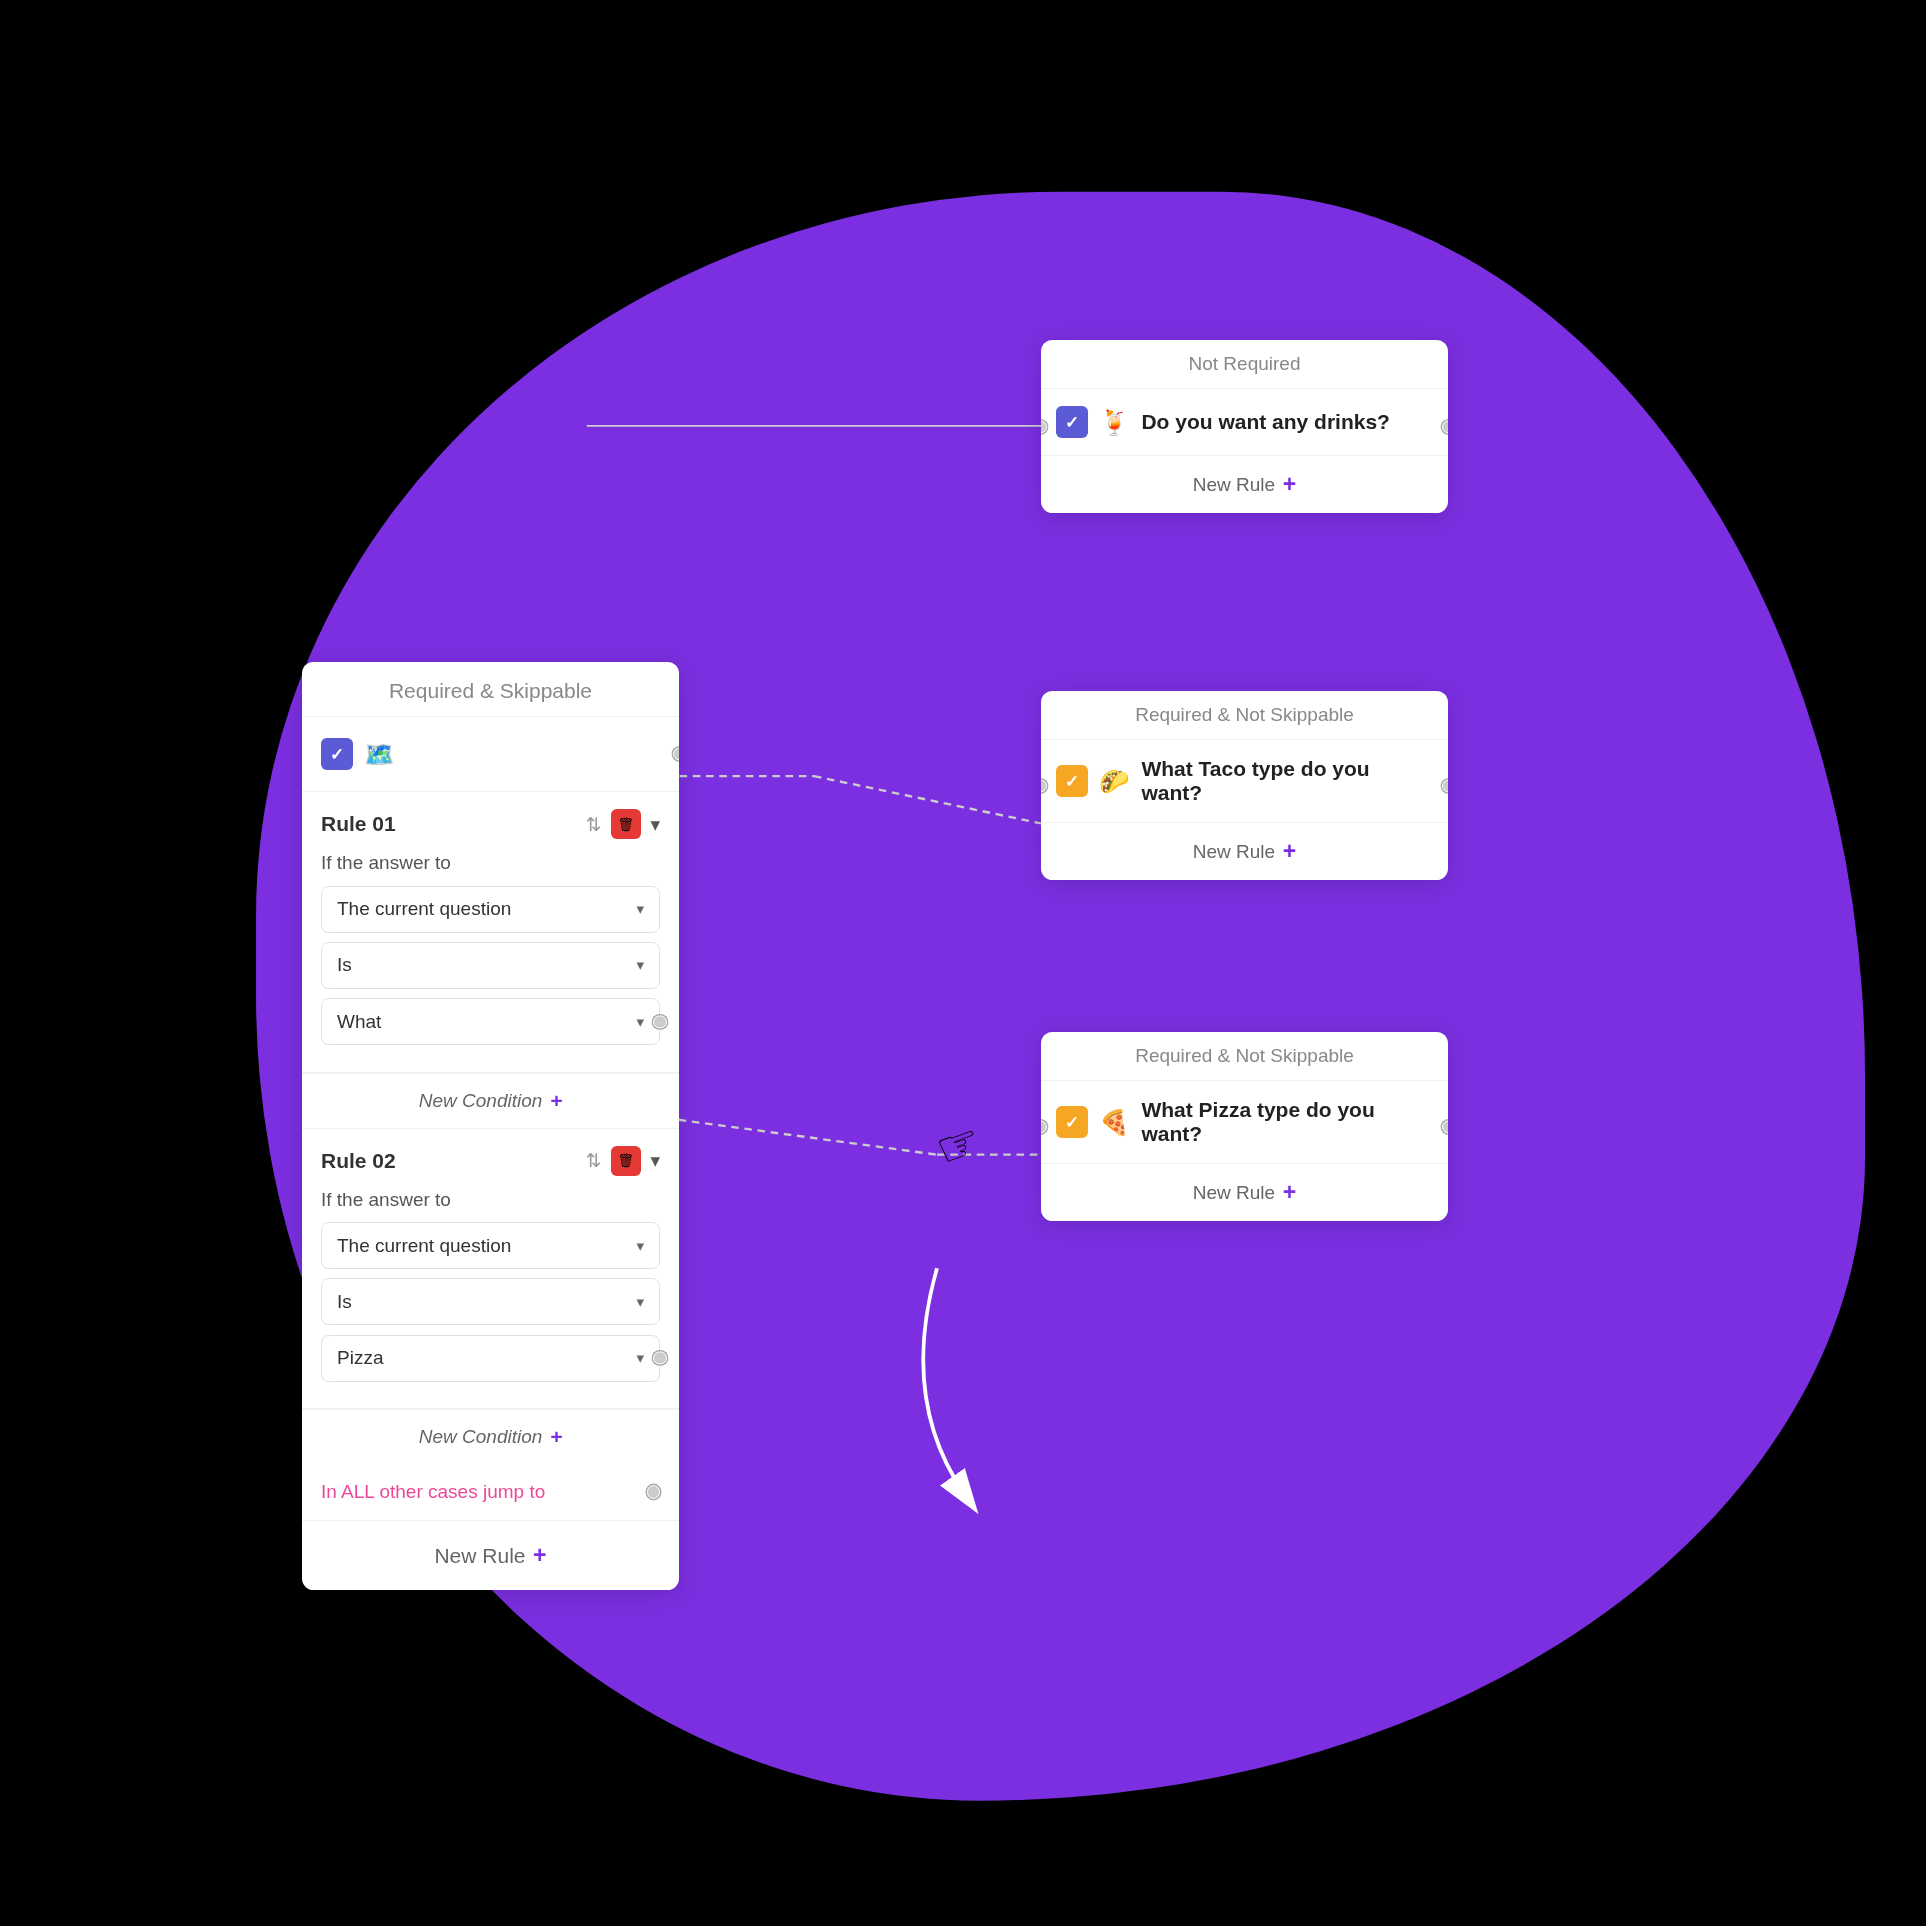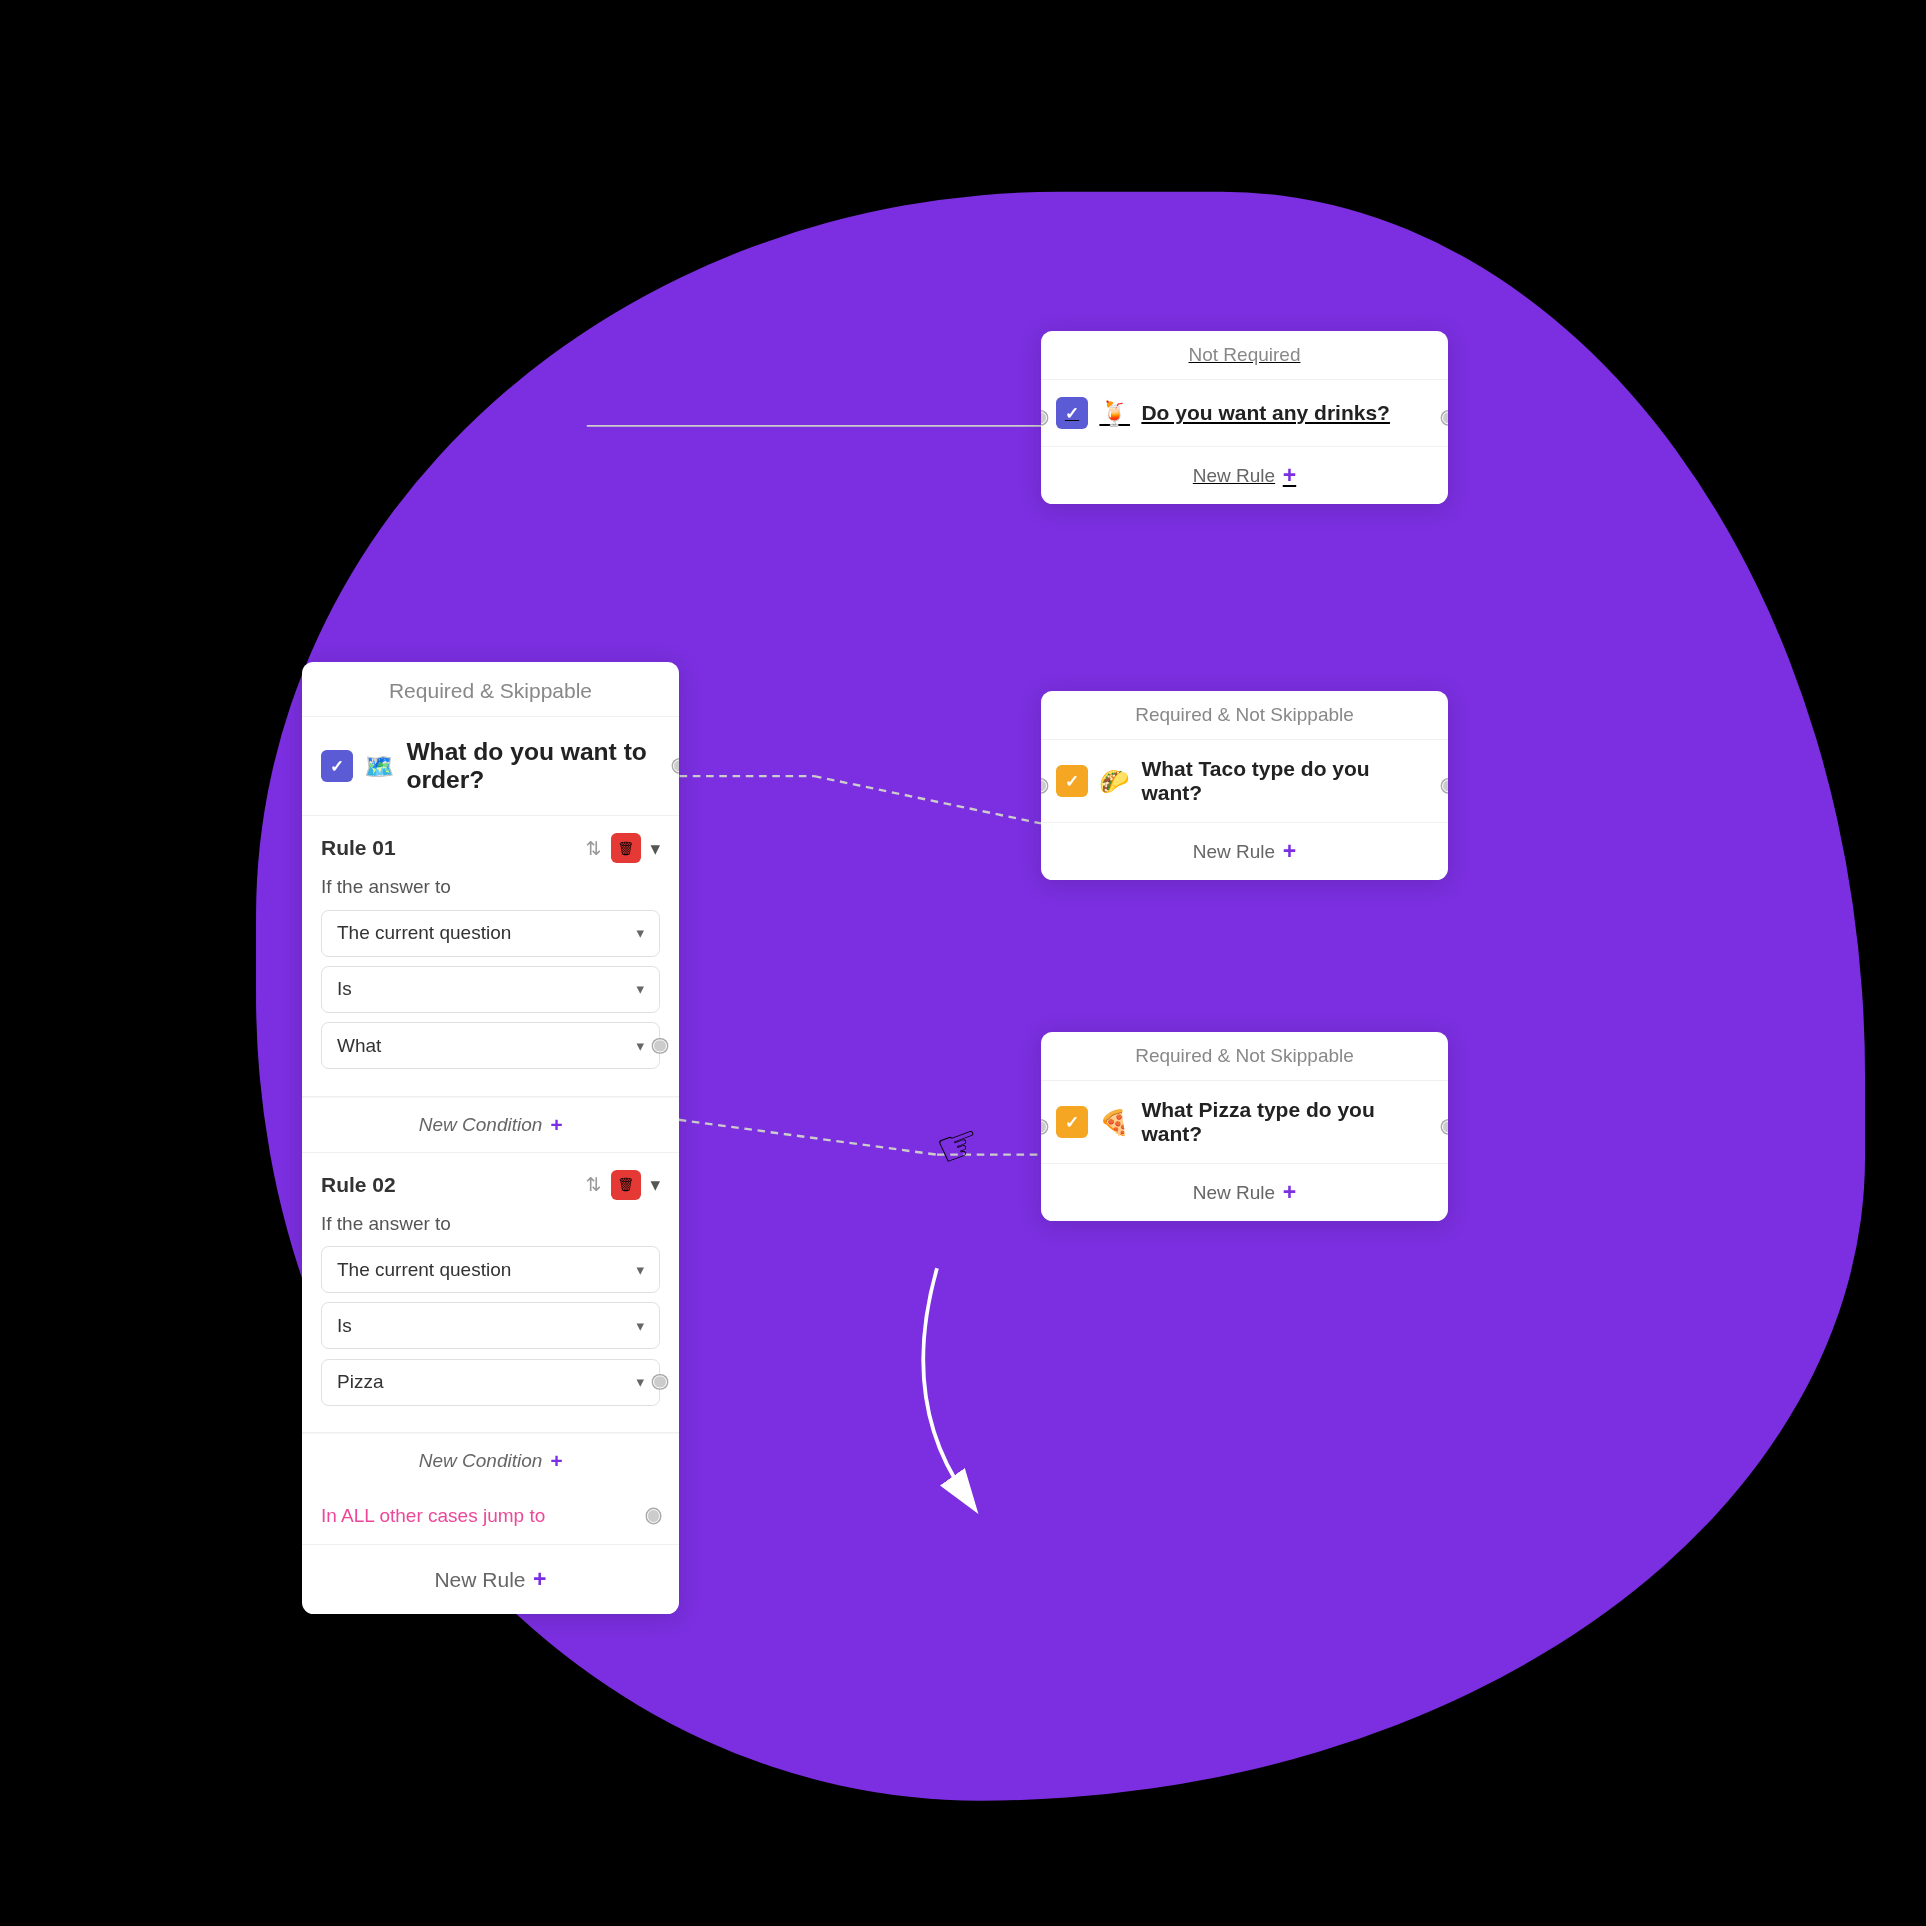--- a/index.html
+++ b/index.html
@@ -310,23 +310,22 @@
     }
 
     .card-main-wrapper {
       left: 151px;
       top: 331px;
     }
 
     .card-right-1-wrapper {
       position: absolute;
       left: 1041px;
-      top: 331px;
+      top: 340px;
       z-index: 3;
-      text-decoration: underline;
     }
 
     .card-right-2-wrapper {
       position: absolute;
       left: 1041px;
       top: 691px;
       z-index: 3;
     }
 
     .card-right-3-wrapper {
@@ -377,21 +376,20 @@
 </svg>
 
 <div class="card-main-wrapper">
   <div class="card-main">
 
     <div class="card-header">Required &amp; Skippable</div>
 
     <div class="question-row" style="position:relative;">
       <div class="checkbox-blue"></div>
       <span class="emoji">🗺️</span>
-      <span class="question-text">What do you want to order?</span>
       <div class="dot-right" style="top:50%"></div>
     </div>
 
     <div class="rule-section">
       <div class="rule-header">
         <span class="rule-label">Rule 01</span>
         <div class="rule-actions">
           <span class="icon-arrows">⇅</span>
           <div class="icon-delete"></div>
           <span class="icon-chevron">▾</span>

